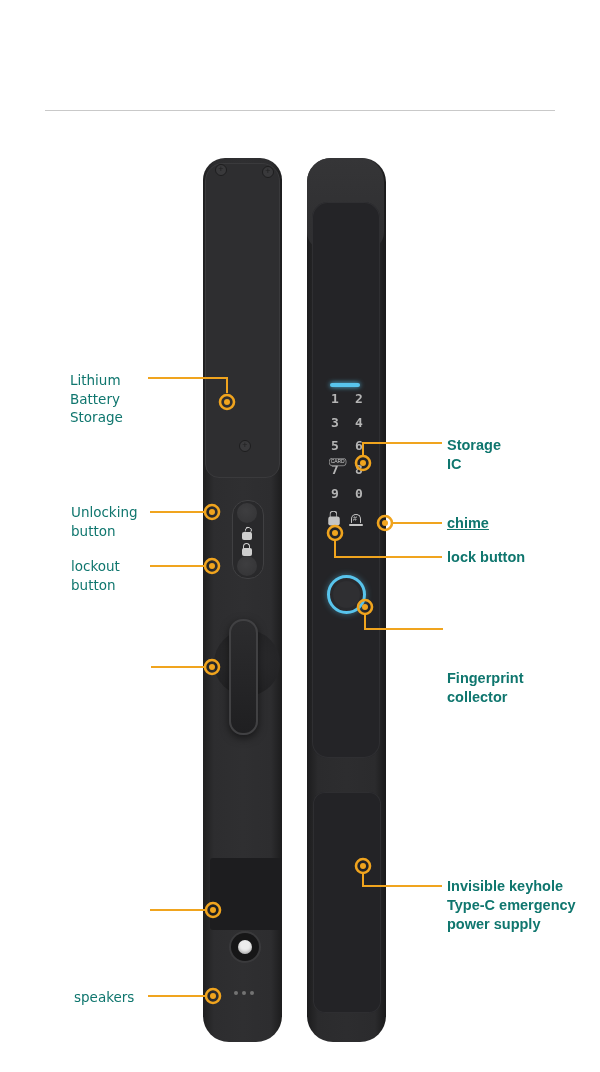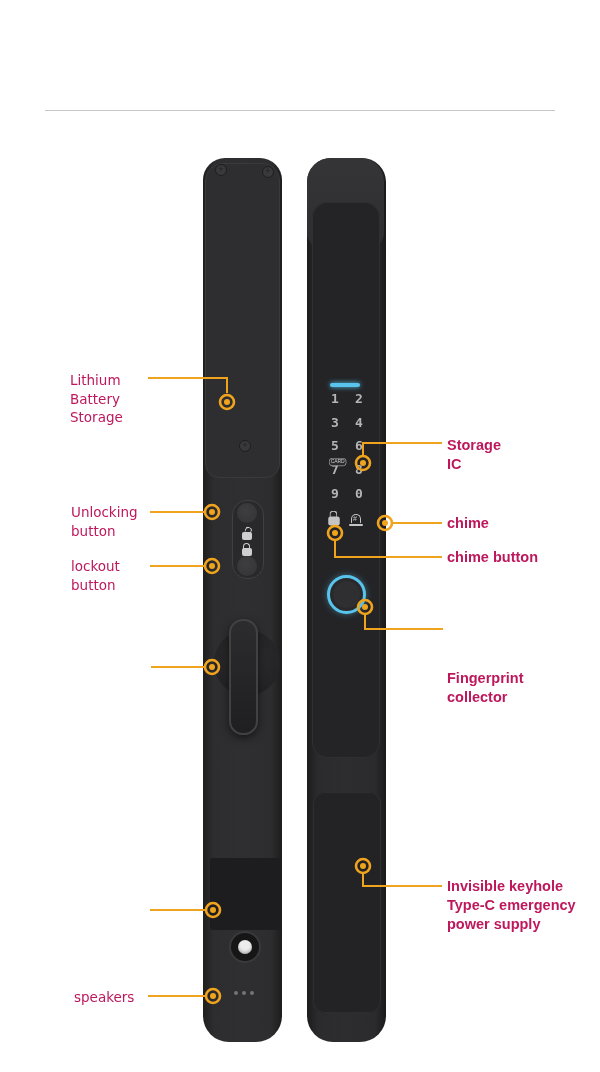--- a/index.html
+++ b/index.html
@@ -75,21 +75,21 @@
     border:1.6px solid #c4c4c4;border-bottom:none;border-radius:6px 6px 1px 1px;}
   .bell::after{content:"";position:absolute;left:-1px;top:10px;width:14px;height:1.6px;
     background:#c4c4c4;border-radius:1px;}
   .bell b{position:absolute;left:3px;top:1px;font-size:7px;line-height:8px;color:#c4c4c4;font-weight:normal;}
   .fp-ring{position:absolute;left:20px;top:417px;width:33px;height:33px;border-radius:50%;
     border:3.5px solid var(--cyan);background:#29292c;box-shadow:0 0 6px rgba(88,196,236,.45);}
   .fp-ring::before{content:"";position:absolute;left:3px;top:3px;width:27px;height:27px;
     border-radius:50%;background:#2f2f32;}
 
   
-  .lbl{position:absolute;white-space:pre-line;color:#be185d;}
+  .lbl{position:absolute;white-space:pre-line;color:#0f766e;}
   .lbl-l{font-family:"DejaVu Sans",sans-serif;font-size:13.5px;line-height:18.5px;}
   .lbl-r{font-family:"Liberation Sans",sans-serif;font-weight:700;font-size:14.5px;line-height:19px;}
 
   
   .overlay{position:absolute;left:0;top:0;width:600px;height:1072px;pointer-events:none;}
   .cl{fill:none;stroke:var(--accent);stroke-width:2;}
   .cm{fill:rgba(255,255,255,0);stroke:var(--accent);stroke-width:2.6;}
   .cd{fill:var(--accent);}
 </style>
 </head>
@@ -218,21 +218,21 @@
 Battery
 Storage</div>
   <div class="lbl lbl-l" style="left:71px;top:503px;width:95px;">Unlocking
 button</div>
   <div class="lbl lbl-l" style="left:71px;top:557px;width:95px;">lockout
 button</div>
   <div class="lbl lbl-l" style="left:74px;top:988px;width:95px;">speakers</div>
 
   <div class="lbl lbl-r" style="left:447px;top:436px;width:110px;">Storage
 IC</div>
-  <div class="lbl lbl-r" style="left:447px;top:514px;width:110px;">chime</div>
-  <div class="lbl lbl-r" style="left:447px;top:548px;width:110px;">chime button</div>
+  <div class="lbl lbl-r" style="left:447px;top:514px;width:110px;text-decoration:underline;">chime</div>
+  <div class="lbl lbl-r" style="left:447px;top:548px;width:110px;">lock button</div>
   <div class="lbl lbl-r" style="left:447px;top:623px;width:120px;margin-top:46px;">Fingerprint
 collector</div>
   <div class="lbl lbl-r" style="left:447px;top:877px;width:160px;">Invisible keyhole
 Type-C emergency
 power supply</div>
 
 </div>
 
 </body></html>

